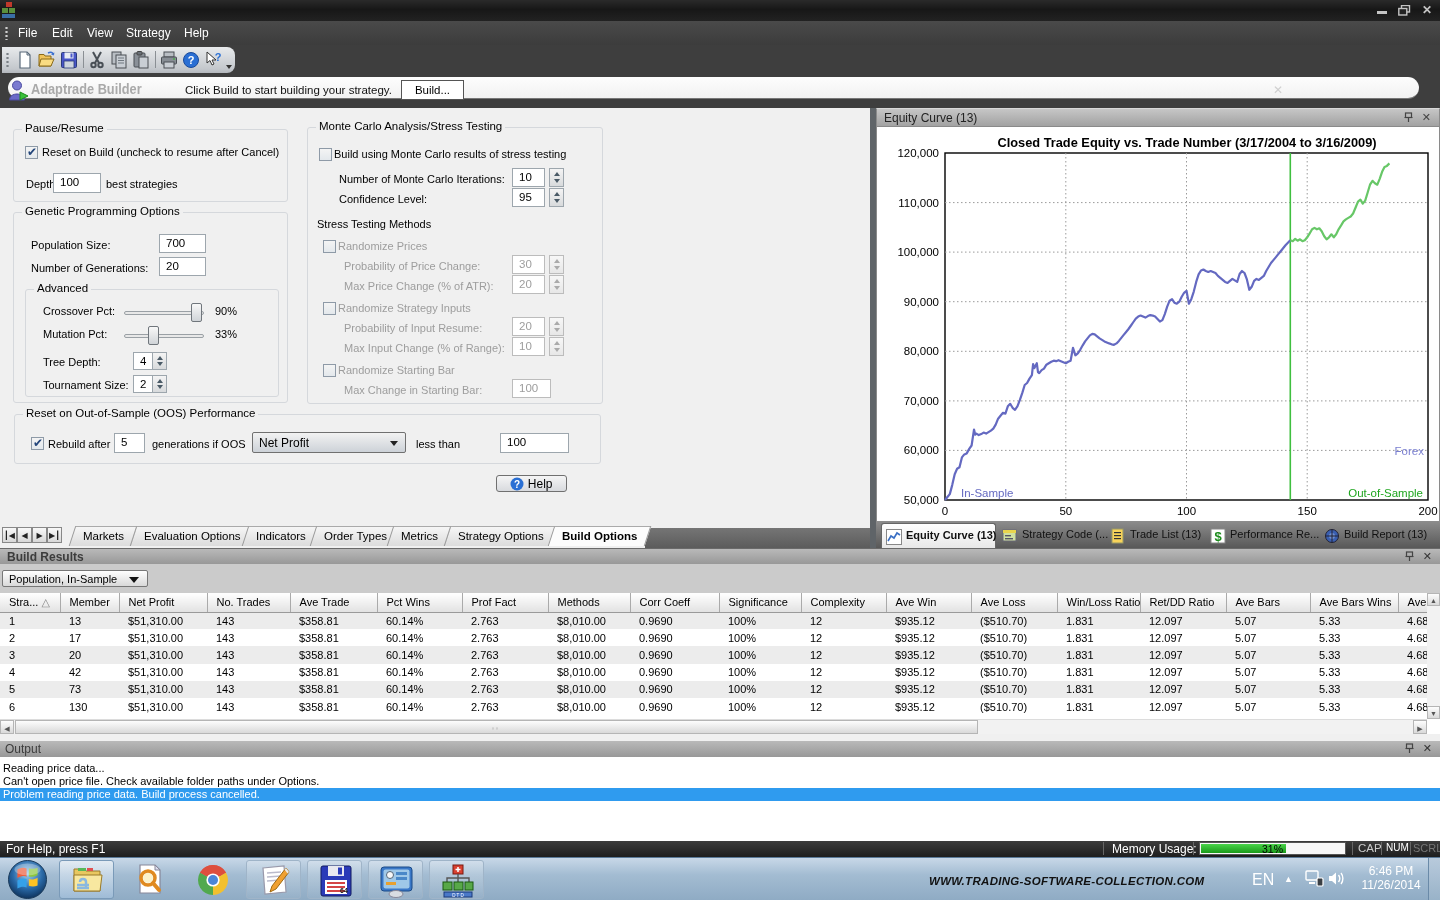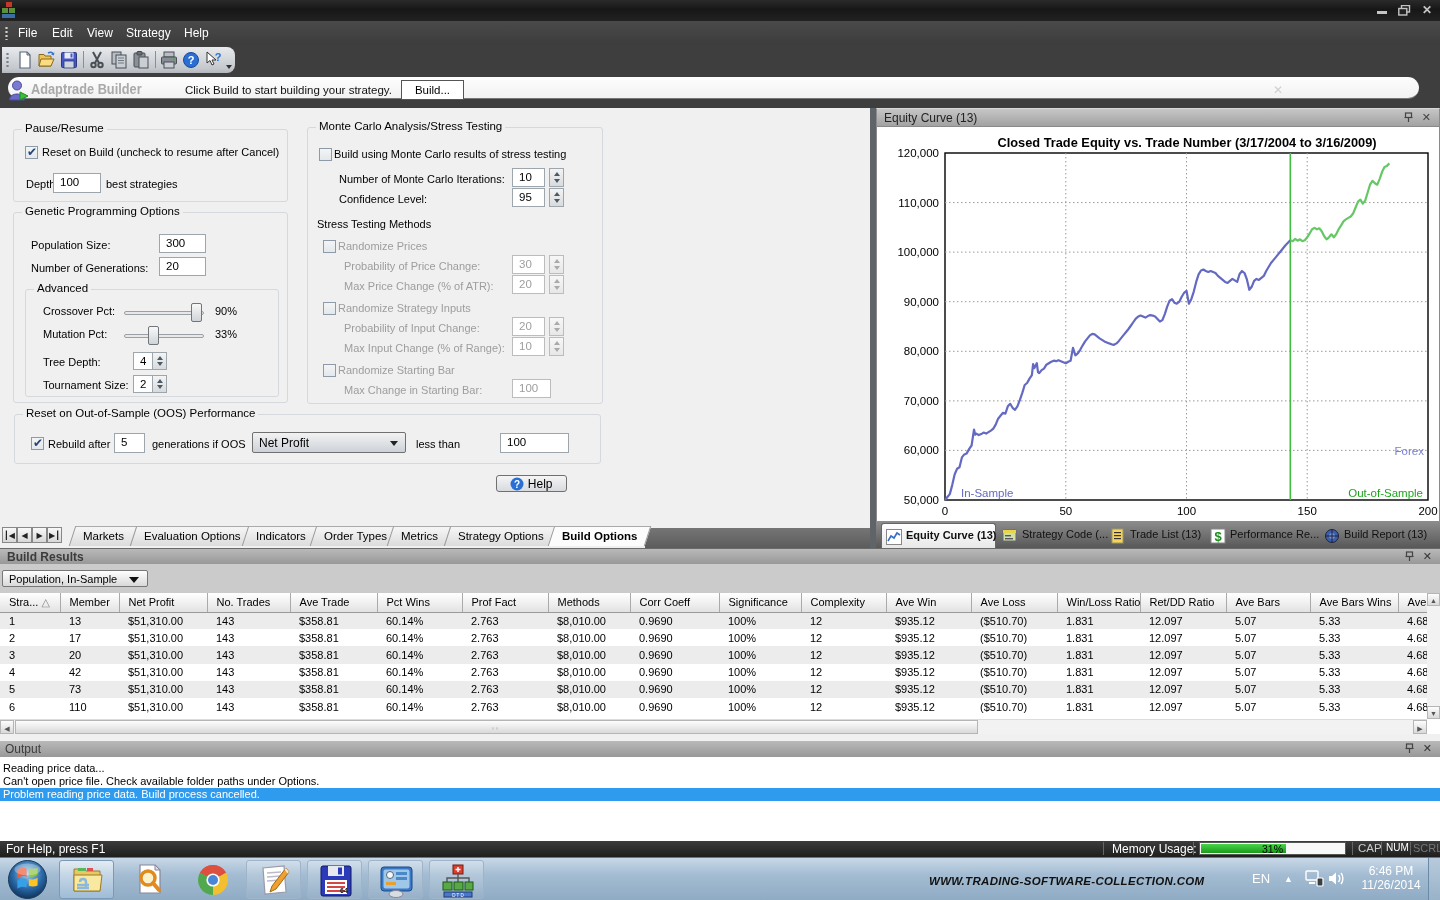--- a/index.html
+++ b/index.html
@@ -187,21 +187,21 @@
     <div class="cb ck" style="left:11px;top:16px"></div>
     <div class="lbl" style="left:28px;top:16px">Reset on Build (uncheck to resume after Cancel)</div>
     <div class="lbl" style="left:12px;top:48px">Depth</div>
     <div class="field" style="left:39px;top:43px;width:48px;height:20px;">100</div>
     <div class="lbl" style="left:92px;top:48px">best strategies</div>
   </div>
 
   <div class="groupbox" style="left:13px;top:104px;width:275px;height:191px;">
     <div class="gtitle">Genetic Programming Options</div>
     <div class="lbl" style="left:17px;top:26px">Population Size:</div>
-    <div class="field" style="left:145px;top:21px;width:47px;height:19px;">300</div>
+    <div class="field" style="left:145px;top:21px;width:47px;height:19px;">700</div>
     <div class="lbl" style="left:17px;top:49px">Number of Generations:</div>
     <div class="field" style="left:145px;top:44px;width:47px;height:19px;">20</div>
     <div class="groupbox" style="left:11px;top:76px;width:254px;height:108px;">
       <div class="gtitle">Advanced</div>
       <div class="lbl" style="left:17px;top:15px">Crossover Pct:</div>
       <div class="slider" style="left:98px;top:21px;width:80px;"></div>
       <div class="shandle" style="left:165px;top:13px;"></div>
       <div class="lbl" style="left:189px;top:15px">90%</div>
       <div class="lbl" style="left:17px;top:38px">Mutation Pct:</div>
       <div class="slider" style="left:98px;top:44px;width:80px;"></div>
@@ -230,21 +230,21 @@
     <div class="cb" style="left:15px;top:112px"></div>
     <div class="glbl" style="left:30px;top:112px">Randomize Prices</div>
     <div class="glbl" style="left:36px;top:132px">Probability of Price Change:</div>
     <div class="gfield" style="left:204px;top:127px;width:33px;height:19px;">30</div>
     <div class="spin dis" style="left:241px;top:127px;height:19px;"></div>
     <div class="glbl" style="left:36px;top:152px">Max Price Change (% of ATR):</div>
     <div class="gfield" style="left:204px;top:147px;width:33px;height:19px;">20</div>
     <div class="spin dis" style="left:241px;top:147px;height:19px;"></div>
     <div class="cb" style="left:15px;top:174px"></div>
     <div class="glbl" style="left:30px;top:174px">Randomize Strategy Inputs</div>
-    <div class="glbl" style="left:36px;top:194px">Probability of Input Change:</div>
+    <div class="glbl" style="left:36px;top:194px">Probability of Input Resume:</div>
     <div class="gfield" style="left:204px;top:189px;width:33px;height:19px;">20</div>
     <div class="spin dis" style="left:241px;top:189px;height:19px;"></div>
     <div class="glbl" style="left:36px;top:214px">Max Input Change (% of Range):</div>
     <div class="gfield" style="left:204px;top:209px;width:33px;height:19px;">10</div>
     <div class="spin dis" style="left:241px;top:209px;height:19px;"></div>
     <div class="cb" style="left:15px;top:236px"></div>
     <div class="glbl" style="left:30px;top:236px">Randomize Starting Bar</div>
     <div class="glbl" style="left:36px;top:256px">Max Change in Starting Bar:</div>
     <div class="gfield" style="left:204px;top:251px;width:39px;height:19px;">100</div>
   </div>
@@ -519,21 +519,21 @@
               <td>$935.12</td>
               <td>($510.70)</td>
               <td>1.831</td>
               <td>12.097</td>
               <td>5.07</td>
               <td>5.33</td>
               <td>4.68</td>
             </tr>
         <tr>
               <td>6</td>
-              <td>110</td>
+              <td>130</td>
               <td>$51,310.00</td>
               <td>143</td>
               <td>$358.81</td>
               <td>60.14%</td>
               <td>2.763</td>
               <td>$8,010.00</td>
               <td>0.9690</td>
               <td>100%</td>
               <td>12</td>
               <td>$935.12</td>
@@ -672,21 +672,21 @@
         <line x1="13.5" y1="5.5" x2="18.5" y2="5.5" stroke="#fff" stroke-width="1.5"></line>
         <path d="M16 10 L16 14 M5 18 L5 14 L27 14 L27 18 M16 14 L16 18" fill="none" stroke="#555" stroke-width="1.4"></path>
         <rect x="1" y="18" width="9" height="8" fill="#58a848" stroke="#1a5a10"></rect>
         <rect x="12" y="18" width="9" height="8" fill="#58a848" stroke="#1a5a10"></rect>
         <rect x="23" y="18" width="8" height="8" fill="#58a848" stroke="#1a5a10"></rect>
         <rect x="2" y="28" width="28" height="5" fill="#4a78c8" stroke="#1a3a7a"></rect>
         <text x="16" y="32.5" font-size="4.5" fill="#fff" text-anchor="middle" font-family="Liberation Sans">D T D</text>
       </svg>
   </div>
   <div class="abs" style="left:929px;top:17px;width:300px;white-space:nowrap;font-size:11.5px;font-weight:bold;font-style:italic;color:#111;letter-spacing:0.3px;">WWW.TRADING-SOFTWARE-COLLECTION.COM</div>
-  <span class="abs" style="left:1252px;top:13px;font-size:13px;color:#fff;">EN</span>
+  <span class="abs" style="left:1252px;top:13px;font-size:16px;color:#fff;">EN</span>
   <span class="abs" style="left:1284px;top:16px;font-size:9px;color:#fff;">▲</span>
   <svg class="abs" style="left:1305px;top:12px" width="19" height="17" viewBox="0 0 19 17">
       <rect x="1" y="1" width="12" height="9" rx="1" fill="none" stroke="#fff" stroke-width="1.4"></rect>
       <rect x="4" y="12" width="6" height="2" fill="#fff"></rect>
       <rect x="12" y="8" width="6" height="8" rx="1" fill="#3a3f44" stroke="#fff" stroke-width="1.2"></rect>
     </svg>
   <svg class="abs" style="left:1328px;top:12px" width="18" height="17" viewBox="0 0 18 17">
       <path d="M1 6 L4 6 L8 2.5 L8 14.5 L4 11 L1 11 Z" fill="#fff"></path>
       <path d="M10.5 5 C12 7 12 10 10.5 12 M13 3 C15.5 6 15.5 11 13 14" fill="none" stroke="#fff" stroke-width="1.4"></path>
     </svg>

